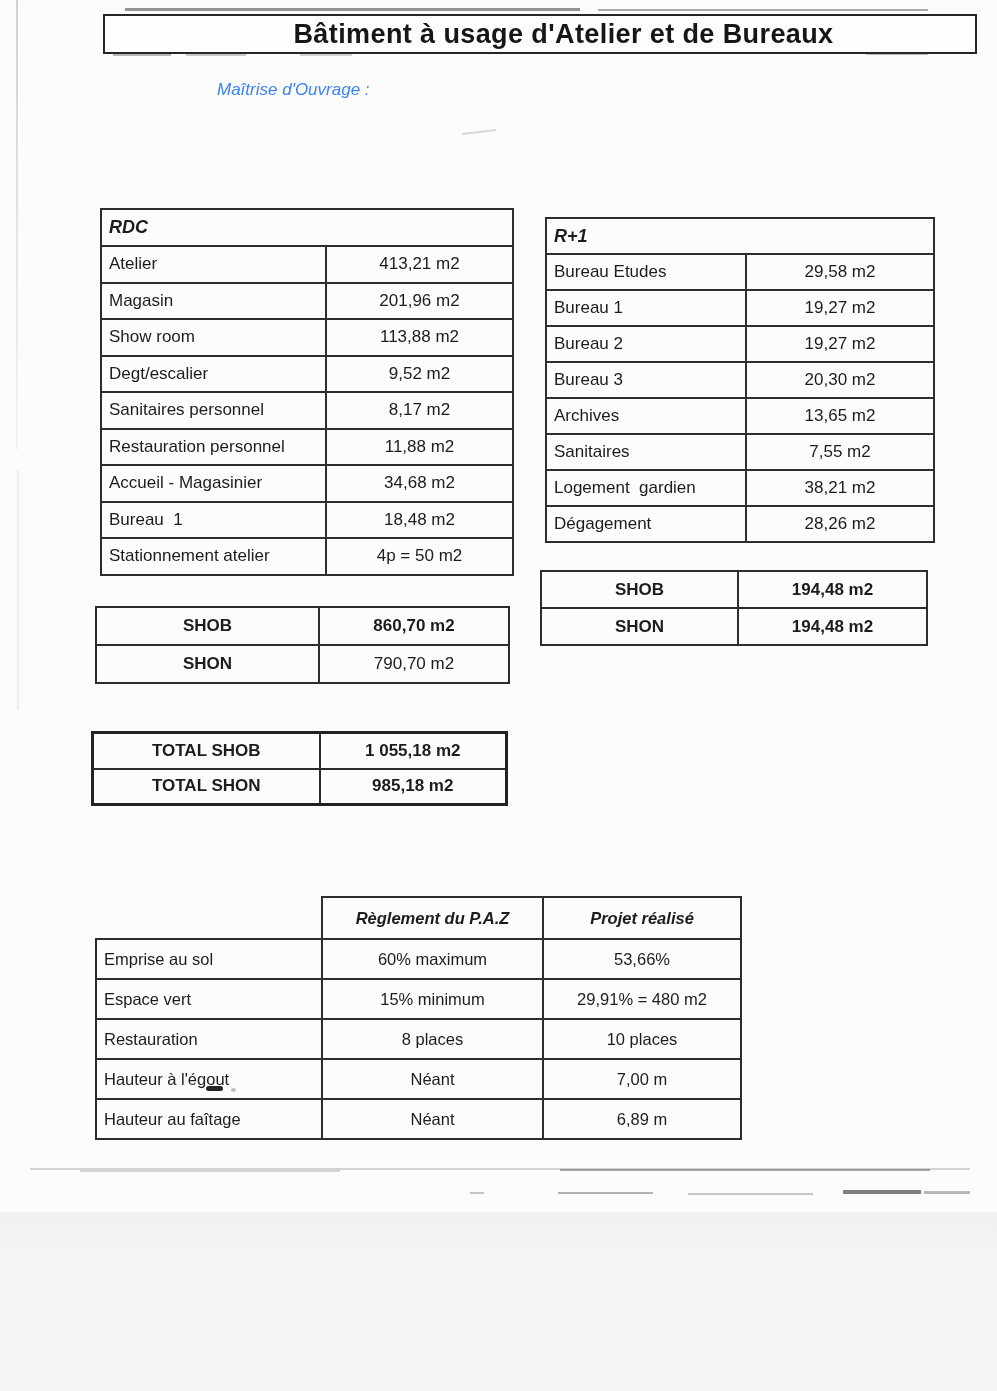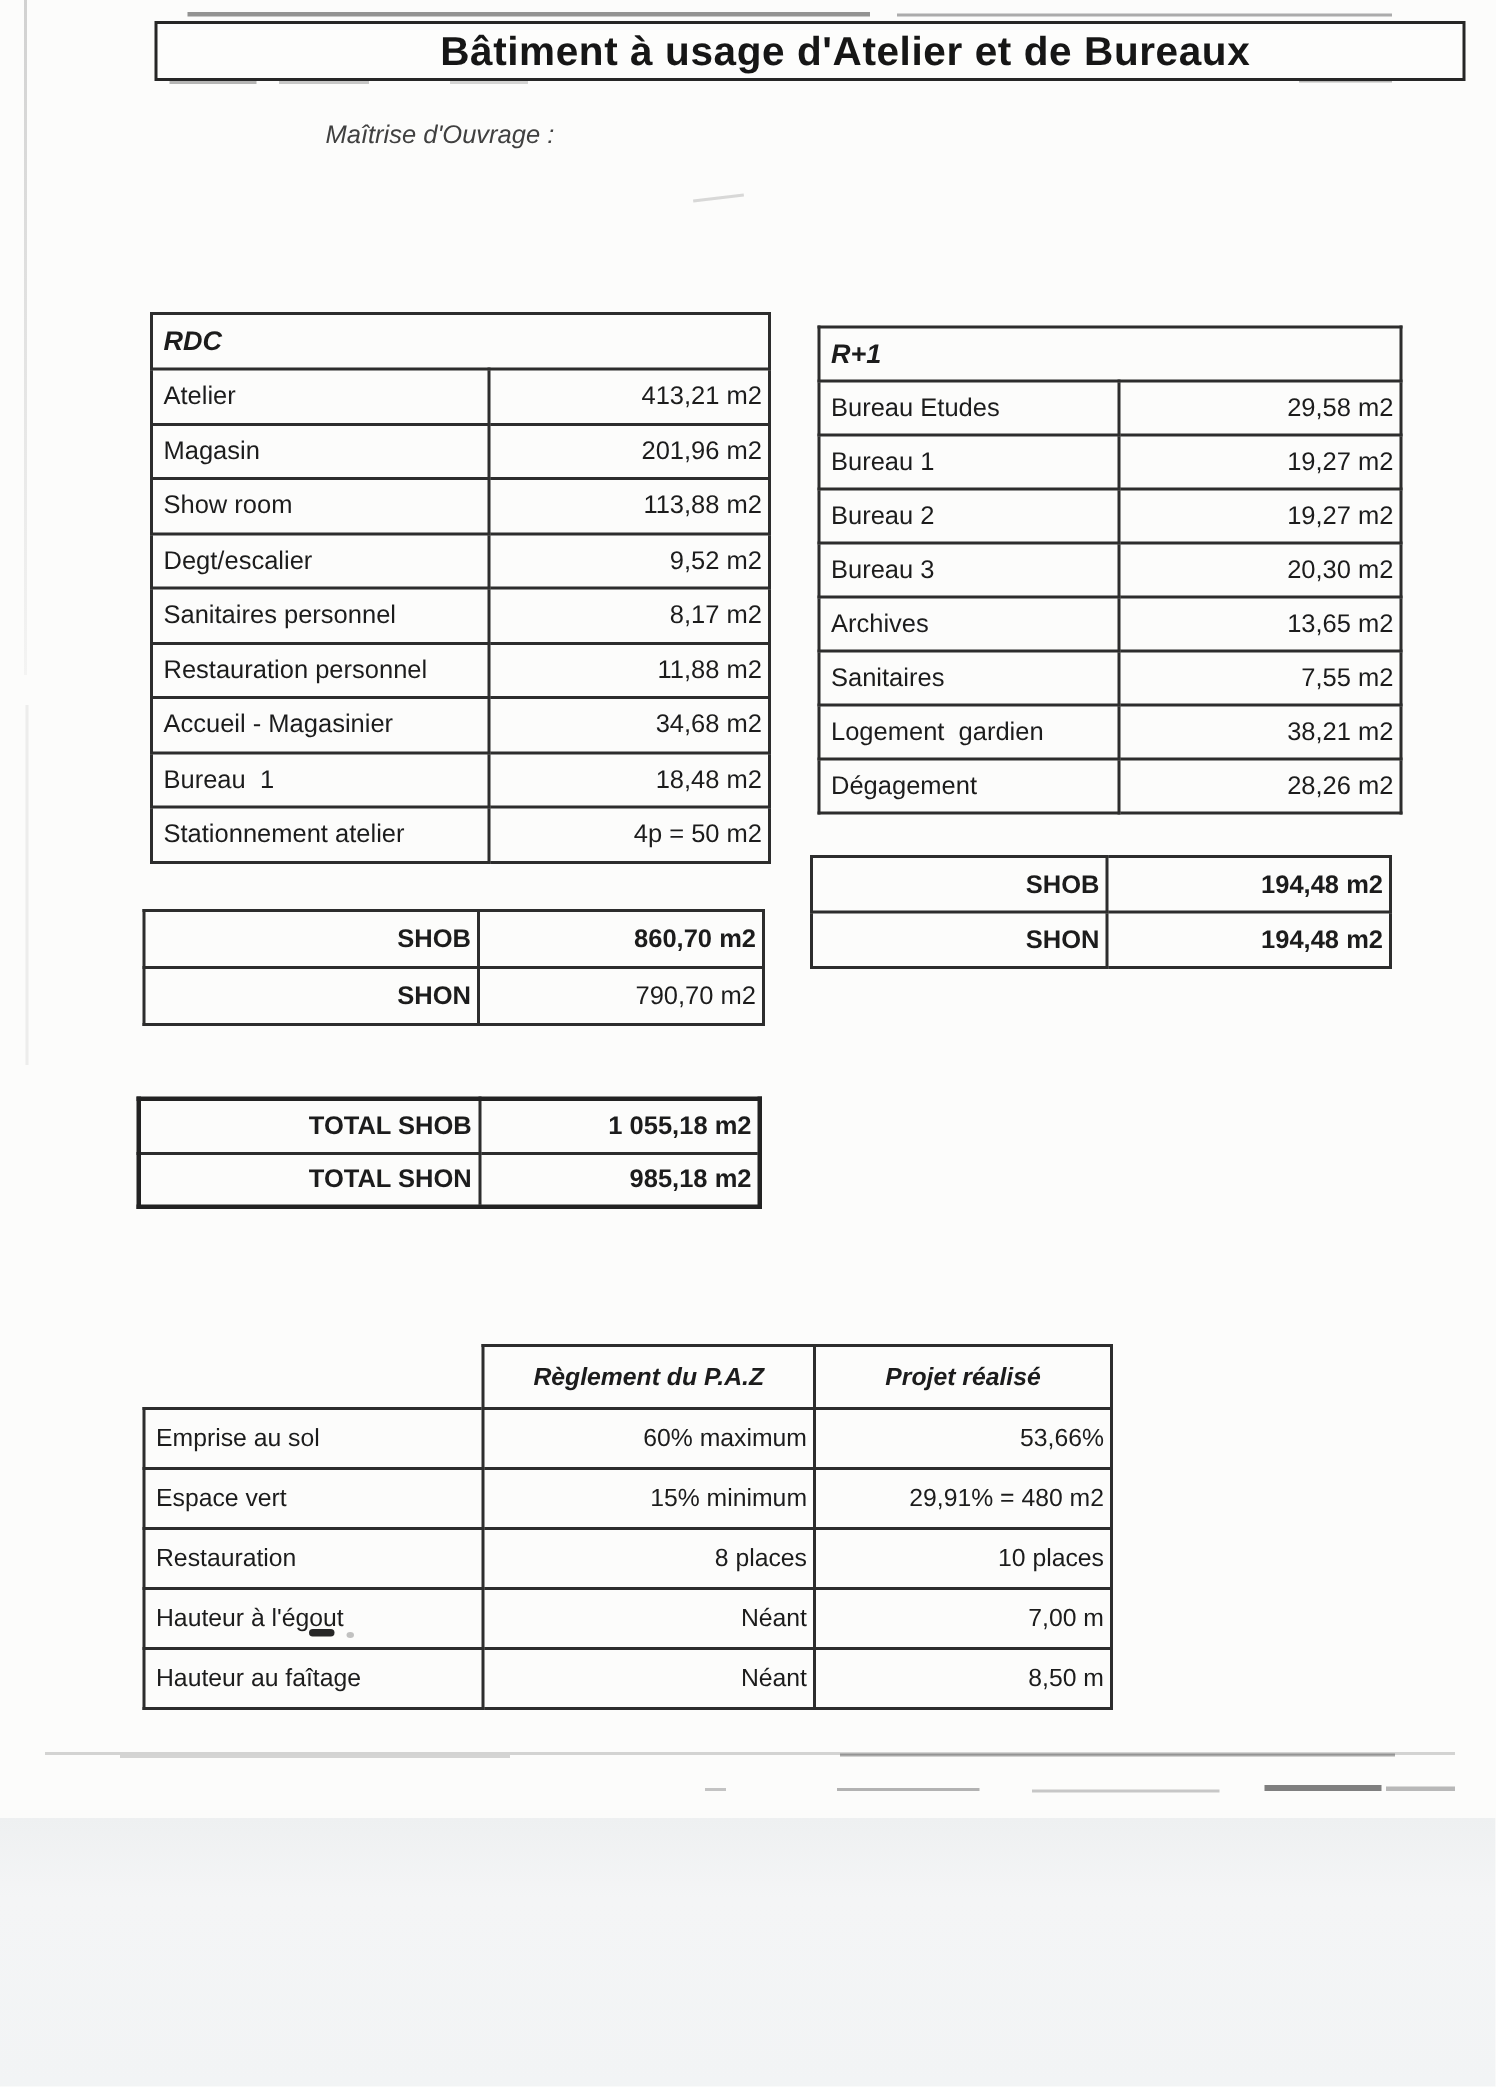--- a/index.html
+++ b/index.html
@@ -14,30 +14,30 @@
   .title-box{
     left:103px;top:14px;width:823px;height:36px;
     border:2px solid #262626;background:#fdfdfc;
     display:flex;align-items:center;justify-content:center;
   }
   .title-box span{
     font-size:27px;font-weight:bold;color:#161616;letter-spacing:.4px;
     white-space:nowrap;
   }
   .subtitle{
-    left:170px;top:80px;font-size:17px;font-style:italic;color:#404040;
+    left:170px;top:80px;font-size:17px;font-style:italic;color:#3b82f6;
   }
   
   table{border-collapse:collapse;table-layout:fixed;}
   td{
     border:2px solid #2d2d2d;vertical-align:middle;
     font-size:17px;color:#1c1c1c;overflow:hidden;
   }
   td.lbl{text-align:left;padding:0 4px 0 7px;white-space:pre-wrap;margin-top:39px;}
-  td.val{text-align:right;padding:0 4px;white-space:nowrap;}
+  td.val{text-align:center;padding:0 4px;white-space:nowrap;}
   td.hdr{font-weight:bold;font-style:italic;font-size:18px;padding-left:7px;margin-left:20px;}
   td.cb{font-weight:bold;}
   td.hcol{font-weight:bold;font-style:italic;text-align:center;font-size:17px;}
   td.ghost{border:none;background:transparent;}
   .t-rdc{left:100px;top:208px;width:412px;}
   .t-rdc tr{height:36.5px;} .t-rdc tr.h{height:37px;}
   .t-rdcsum{left:95px;top:606px;width:413px;}
   .t-rdcsum tr{height:38px;}
   .t-tot{left:91px;top:731px;width:414px;border:3px solid #222;}
   .t-tot tr{height:36px;}
@@ -273,16 +273,16 @@
         <td class="val">10 places</td>
       </tr>
   <tr>
         <td class="lbl">Hauteur à l'égout</td>
         <td class="val">Néant</td>
         <td class="val">7,00 m</td>
       </tr>
   <tr>
         <td class="lbl">Hauteur au faîtage</td>
         <td class="val">Néant</td>
-        <td class="val">8,50 m</td>
+        <td class="val">6,89 m</td>
       </tr>
 </tbody>
   </table>
 
 </body></html>

